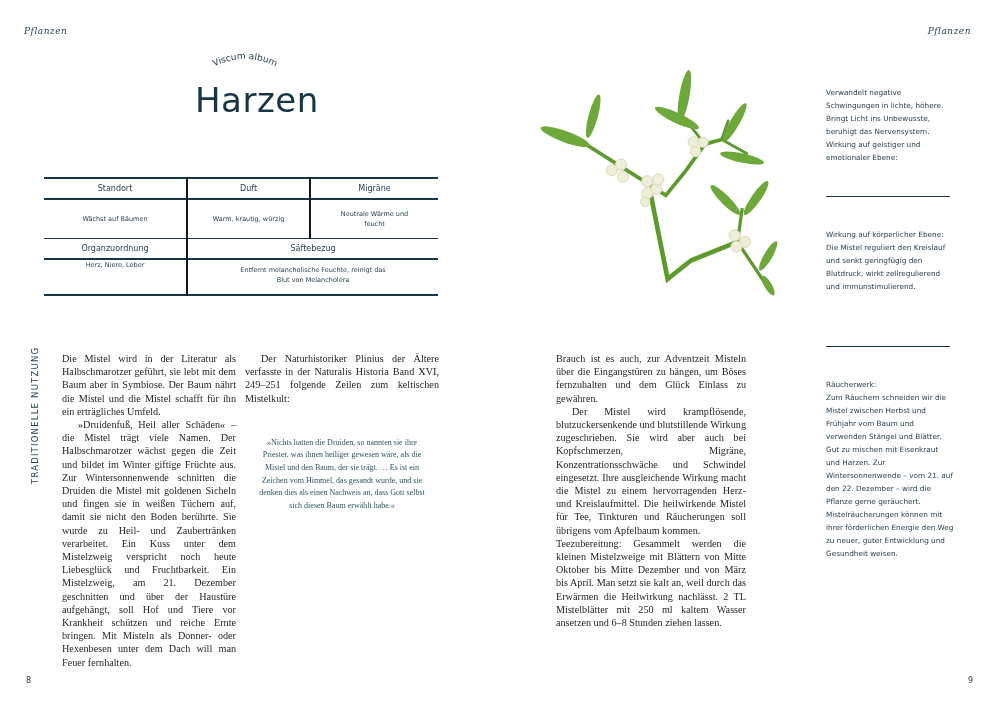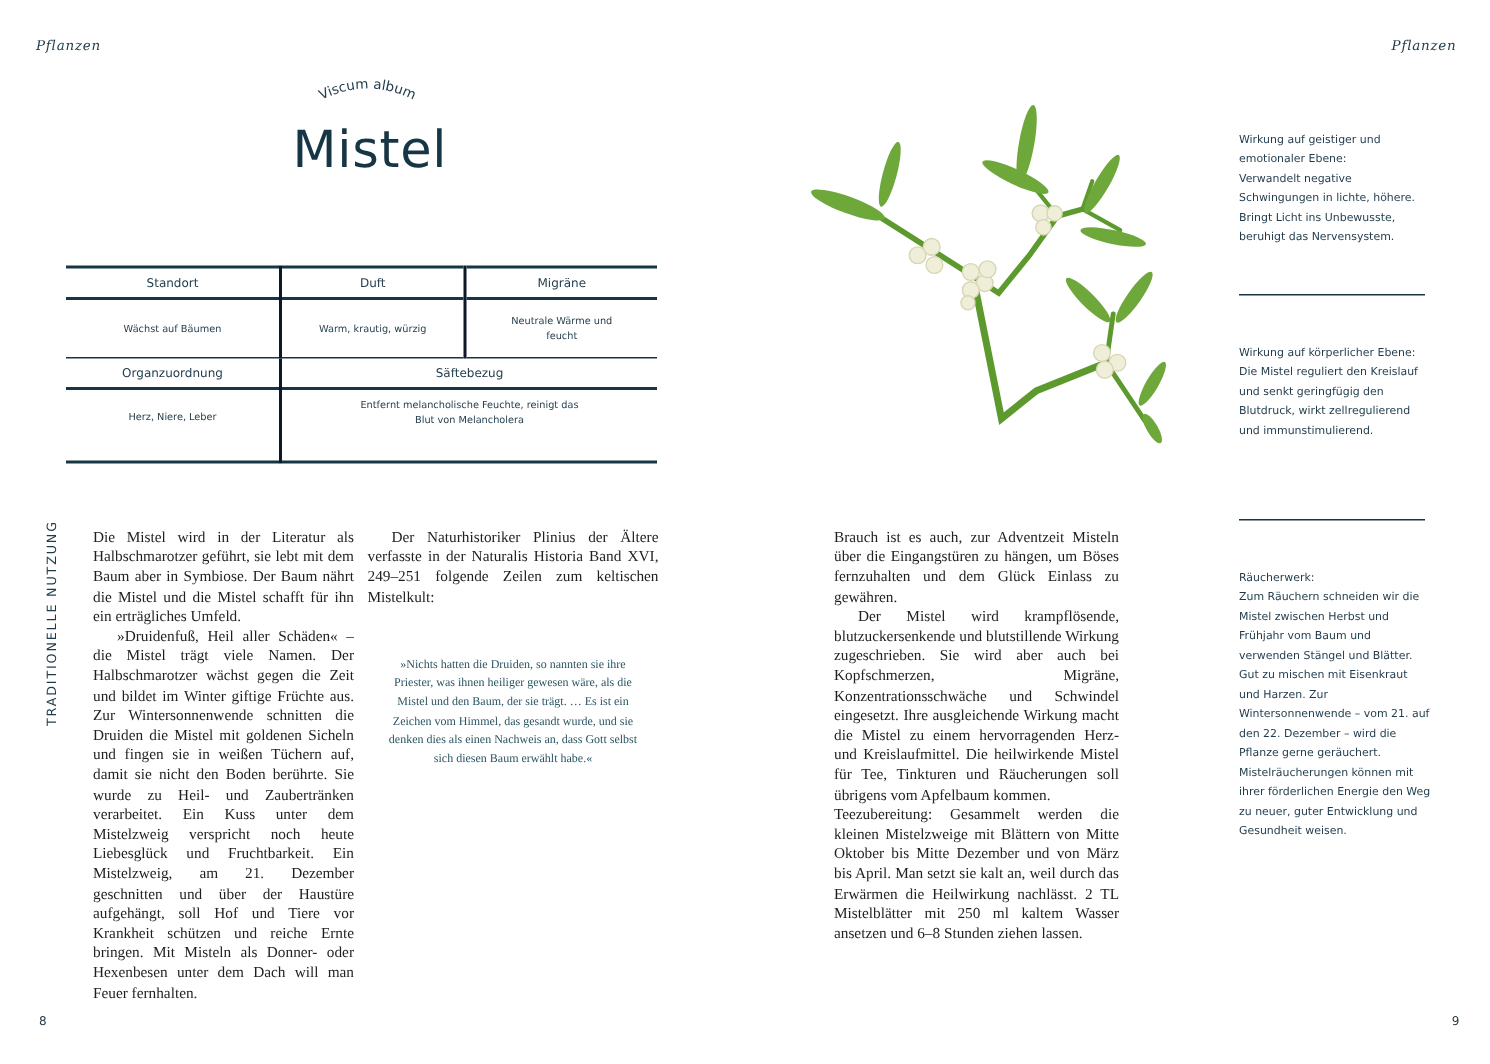--- a/index.html
+++ b/index.html
@@ -30,21 +30,21 @@
 <div class="abs running" style="left:24px;top:26px;">Pflanzen</div>
 <div class="abs running" style="right:22px;top:26px;">Pflanzen</div>
 
 <svg class="abs" style="left:200px;top:46px;" width="90" height="26">
   <defs>
       <path id="arcp" d="M8,24 Q45,2 82,24"></path>
     </defs>
   <text class="subtitle-arc"><textPath href="#arcp" startOffset="50%" text-anchor="middle">Viscum album</textPath></text>
 </svg>
 
-<div class="abs title" style="left:195px;top:80px;">Mistel</div>
+<div class="abs title" style="left:195px;top:80px;">Harzen</div>
 
 <table class="abs info" style="left:44px;top:177px;width:394px;">
   <colgroup>
       <col style="width:143px">
       <col style="width:123px">
       <col style="width:128px">
     </colgroup>
   <tbody>
       <tr class="rule-thick">
     <td class="th">Standort</td>
@@ -54,21 +54,21 @@
   <tr class="rule-thick">
     <td class="tv" style="height:38px;">Wächst auf Bäumen</td>
     <td class="tv vsep">Warm, krautig, würzig</td>
     <td class="tv vsep" style="padding:0 26px;">Neutrale Wärme und feucht</td>
   </tr>
   <tr class="rule-thin">
     <td class="th">Organzuordnung</td>
     <td class="th vsep" colspan="2">Säftebezug</td>
   </tr>
   <tr class="rule-thick" style="border-bottom:2px solid #173645;">
-    <td class="tv" style="height:34px;vertical-align:top;padding-top:13px;">Herz, Niere, Leber</td>
+    <td class="tv" style="height:34px;vertical-align:top;padding-top:0;">Herz, Niere, Leber</td>
     <td class="tv vsep" colspan="2" style="vertical-align:top;padding:5px 50px 0;">Entfernt melancholische Feuchte, reinigt das Blut von Melancholera</td>
   </tr>
 </tbody>
   </table>
 
 <div class="abs vertical-label" style="left:30px;top:484px;">TRADITIONELLE NUTZUNG</div>
 
 <div class="abs col" style="left:62px;top:352px;width:174px;">
   <p class="noindent">Die Mistel wird in der Literatur als Halbschmarotzer geführt, sie lebt mit dem Baum aber in Symbiose. Der Baum nährt die Mistel und die Mistel schafft für ihn ein erträgliches Umfeld.</p>
   <p>»Druidenfuß, Heil aller Schäden« – die Mistel trägt viele Namen. Der Halbschmarotzer wächst gegen die Zeit und bildet im Winter giftige Früchte aus. Zur Wintersonnenwende schnitten die Druiden die Mistel mit goldenen Sicheln und fingen sie in weißen Tüchern auf, damit sie nicht den Boden berührte. Sie wurde zu Heil- und Zaubertränken verarbeitet. Ein Kuss unter dem Mistelzweig verspricht noch heute Liebesglück und Fruchtbarkeit. Ein Mistelzweig, am 21. Dezember geschnitten und über der Haustüre aufgehängt, soll Hof und Tiere vor Krankheit schützen und reiche Ernte bringen. Mit Misteln als Donner- oder Hexenbesen unter dem Dach will man Feuer fernhalten.</p>
@@ -117,22 +117,22 @@
     <circle cx="178" cy="78" r="6"></circle>
       <circle cx="188" cy="78" r="5.5"></circle>
       <circle cx="180" cy="88" r="5.5"></circle>
     <circle cx="222" cy="178" r="6"></circle>
       <circle cx="233" cy="185" r="6"></circle>
       <circle cx="224" cy="190" r="6"></circle>
   </g>
 </svg>
 
 <div class="abs side" style="left:826px;top:86px;width:130px;">
+  <div>Verwandelt negative Schwingungen in lichte, höhere. Bringt Licht ins Unbewusste, beruhigt das Nervensystem.</div>
   <div>Wirkung auf geistiger und emotionaler Ebene:</div>
-  <div>Verwandelt negative Schwingungen in lichte, höhere. Bringt Licht ins Unbewusste, beruhigt das Nervensystem.</div>
 </div>
 <div class="abs side-rule" style="left:826px;top:196px;"></div>
 
 <div class="abs side" style="left:826px;top:228px;width:128px;">
   <div>Wirkung auf körperlicher Ebene:</div>
   <div>Die Mistel reguliert den Kreislauf und senkt geringfügig den Blutdruck, wirkt zellregulierend und immunstimulierend.</div>
 </div>
 <div class="abs side-rule" style="left:826px;top:346px;"></div>
 
 <div class="abs side" style="left:826px;top:378px;width:128px;">

